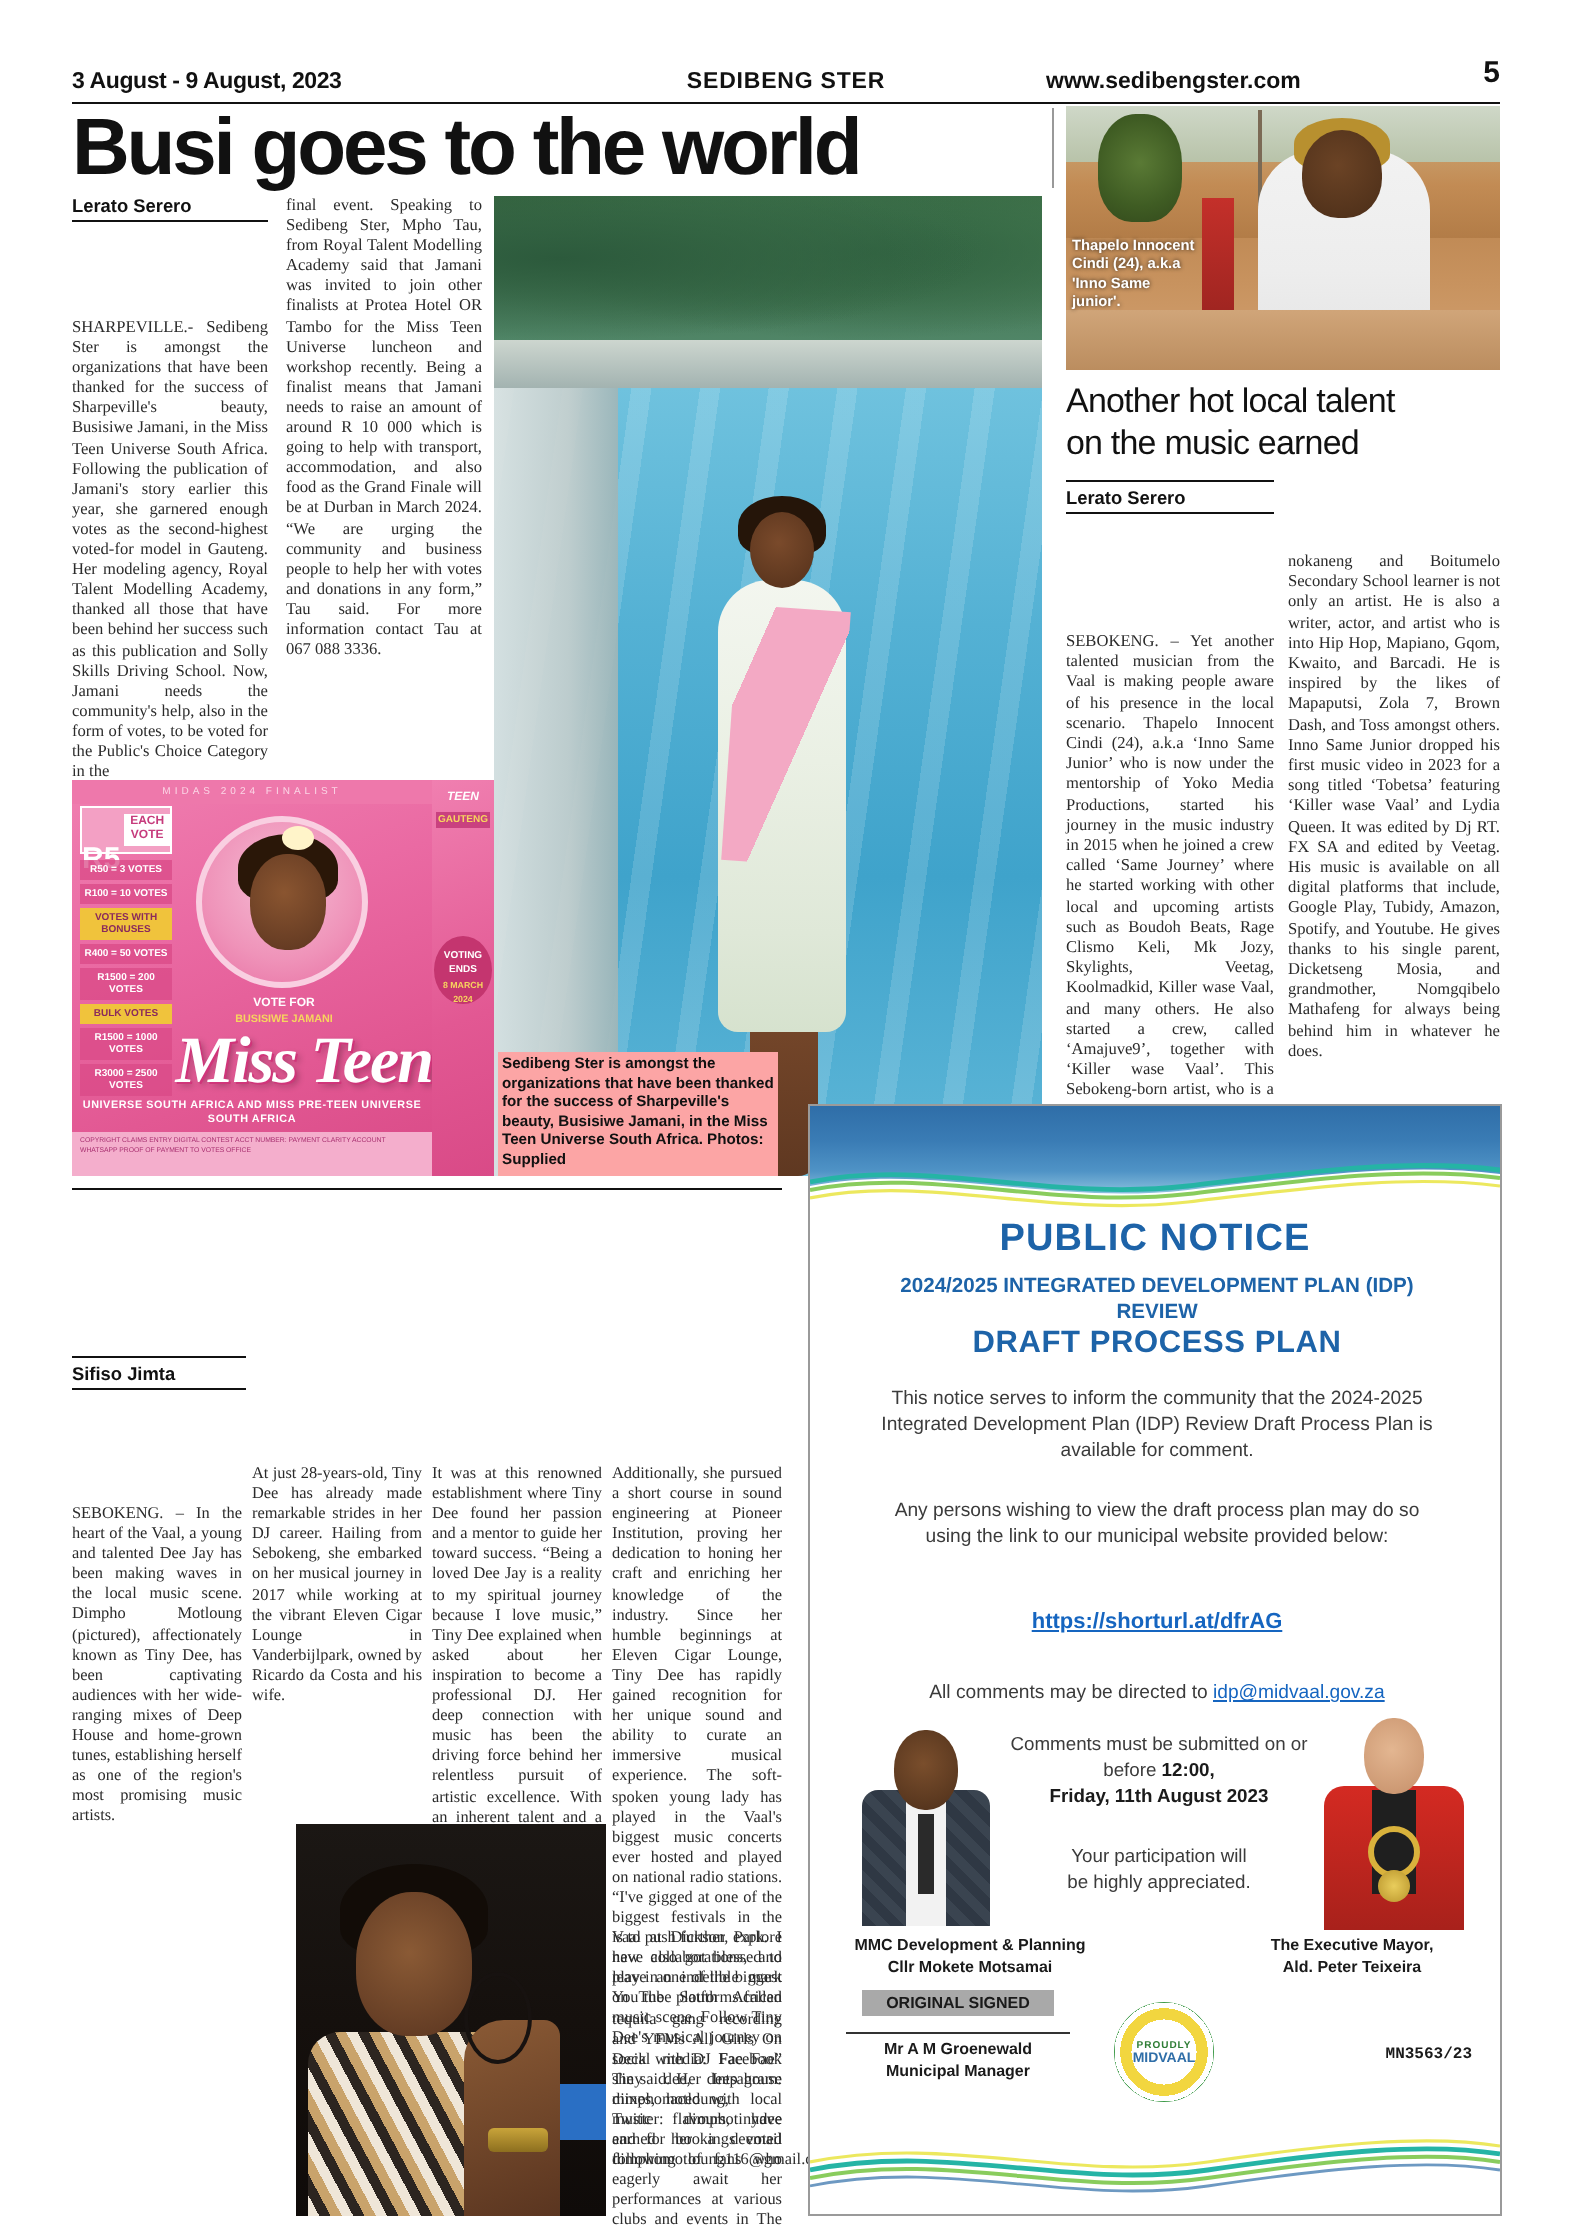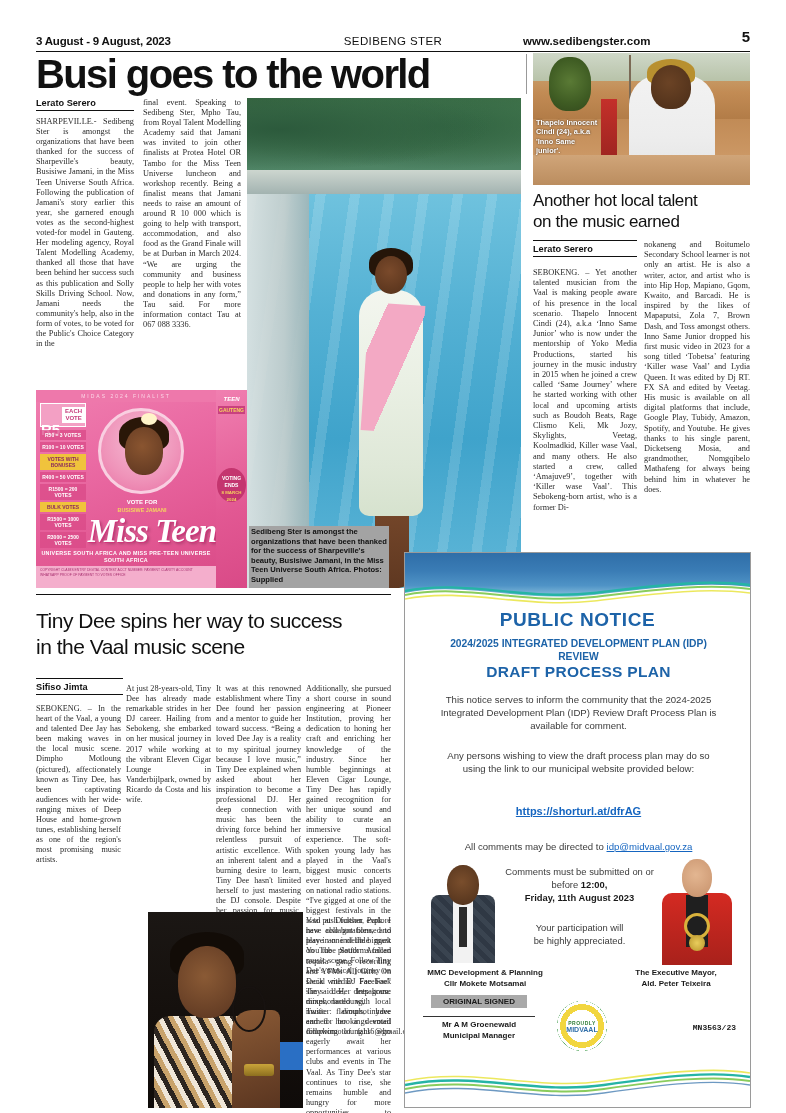--- a/index.html
+++ b/index.html
@@ -19,21 +19,21 @@
     position:absolute; left:36px; top:30px; width:714px; height:22px;
     display:flex; align-items:center;
   }
   .mh-date {
     font-family:"Liberation Sans", sans-serif;
     font-weight:bold; font-size:11.5px; letter-spacing:-0.2px;
     white-space:nowrap;
   }
   .mh-paper {
     font-family:"Liberation Sans", sans-serif;
-    font-weight:normal; font-size:11.5px; letter-spacing:0.4px;
+    font-weight:bold; font-size:11.5px; letter-spacing:0.4px;
     position:absolute; left:50%; transform:translateX(-50%);
     white-space:nowrap;
   }
   .mh-url {
     font-family:"Liberation Sans", sans-serif;
     font-weight:bold; font-size:11.5px;
     position:absolute; left:487px; white-space:nowrap;
   }
   .mh-page {
     font-family:"Liberation Sans", sans-serif;
@@ -120,20 +120,21 @@
     border-bottom:1px solid #111;
     margin-bottom:6px;
   }
   .byline-top { border-top:1px solid #111; padding-top:3px; }
   .body-col {
     font-family:"Liberation Serif", serif;
     font-size:8.4px; line-height:10.2px;
     text-align:justify;
     color:#2b2b2b;
     hyphens:auto;
+    margin-top:48px;
   }
 
   #a1c1 { position:absolute; left:36px; top:98px; width:98px; height:288px; }
   #a1c2 { position:absolute; left:143px; top:98px; width:98px; height:288px; }
   #a1c1 .body-col, #a1c2 .body-col { font-size:8.3px; line-height:10.1px; }
   #a1c2 .body-col { margin-top:0; }
 
   
   .photo-busi {
     position:absolute; left:247px; top:98px; width:274px; height:490px;
@@ -304,37 +305,37 @@
     border-radius:50%; background:#c4356f;
     font-family:"Liberation Sans", sans-serif;
     font-weight:bold; font-size:5px; color:#fff; line-height:7px;
     text-align:center; padding-top:7px;
   }
   .poster-right .vend .dt { color:#f7d45e; font-size:4.4px; }
 
   
   .caption-box {
     position:absolute; left:249px; top:526px; width:140px; height:62px;
-    background:#a3a3a3;
+    background:#fca5a5;
     font-family:"Liberation Sans", sans-serif;
     font-weight:bold; font-size:7.6px; line-height:9.6px;
     color:#111;
     padding:1px 2px;
   }
 
   
   .a2-head {
     position:absolute; left:533px; top:190px; width:218px;
     font-family:"Liberation Sans", sans-serif;
     font-weight:normal; font-size:17px; line-height:21px;
     color:#111; letter-spacing:-0.4px;
   }
   #a2byl { position:absolute; left:533px; top:240px; width:104px; }
   #a2c1 { position:absolute; left:533px; top:268px; width:104px; height:282px; }
-  #a2c2 { position:absolute; left:644px; top:240px; width:106px; height:310px; }
+  #a2c2 { position:absolute; left:644px; top:228px; width:106px; height:310px; }
   #a2c1 .body-col, #a2c2 .body-col { font-size:8.3px; line-height:10.2px; }
 
   .rule-under-a2 {
     position:absolute; left:533px; top:552px; width:218px;
     border-bottom:1px solid #111;
   }
   .rule-under-a1 {
     position:absolute; left:36px; top:594px; width:355px;
     border-bottom:1px solid #111;
   }
@@ -671,24 +672,20 @@
   </div>
   <div id="a2c1">
     <div class="body-col">SEBOKENG. – Yet another talented musician from the Vaal is making people aware of his presence in the local scenario. Thapelo Innocent Cindi (24), a.k.a ‘Inno Same Junior’ who is now under the mentorship of Yoko Media Productions, started his journey in the music industry in 2015 when he joined a crew called ‘Same Journey’ where he started working with other local and upcoming artists such as Boudoh Beats, Rage Clismo Keli, Mk Jozy, Skylights, Veetag, Koolmadkid, Killer wase Vaal, and many others. He also started a crew, called ‘Amajuve9’, together with ‘Killer wase Vaal’. This Sebokeng-born artist, who is a former Di-</div>
   </div>
   <div id="a2c2">
     <div class="body-col">nokaneng and Boitumelo Secondary School learner is not only an artist. He is also a writer, actor, and artist who is into Hip Hop, Mapiano, Gqom, Kwaito, and Barcadi. He is inspired by the likes of Mapaputsi, Zola 7, Brown Dash, and Toss amongst others. Inno Same Junior dropped his first music video in 2023 for a song titled ‘Tobetsa’ featuring ‘Killer wase Vaal’ and Lydia Queen. It was edited by Dj RT. FX SA and edited by Veetag. His music is available on all digital platforms that include, Google Play, Tubidy, Amazon, Spotify, and Youtube. He gives thanks to his single parent, Dicketseng Mosia, and grandmother, Nomgqibelo Mathafeng for always being behind him in whatever he does.</div>
   </div>
   <div class="rule-under-a2"></div>
   <div class="rule-under-a1"></div>
 
-  <div class="a3-head">
-    <div>Tiny Dee spins her way to success</div>
-    <div>in the Vaal music scene</div>
-  </div>
   <div id="a3byl">
     <div class="byline byline-top">Sifiso Jimta</div>
   </div>
   <div id="a3c1" class="a3col">
     <div class="body-col">SEBOKENG. – In the heart of the Vaal, a young and talented Dee Jay has been making waves in the local music scene. Dimpho Motloung (pictured), affectionately known as Tiny Dee, has been captivating audiences with her wide-ranging mixes of Deep House and home-grown tunes, establishing herself as one of the region's most promising music artists.</div>
   </div>
   <div id="a3c2" class="a3col">
     <div class="body-col">At just 28-years-old, Tiny Dee has already made remarkable strides in her DJ career. Hailing from Sebokeng, she embarked on her musical journey in 2017 while working at the vibrant Eleven Cigar Lounge in Vanderbijlpark, owned by Ricardo da Costa and his wife.</div>
   </div>
   <div id="a3c3" class="a3col">

